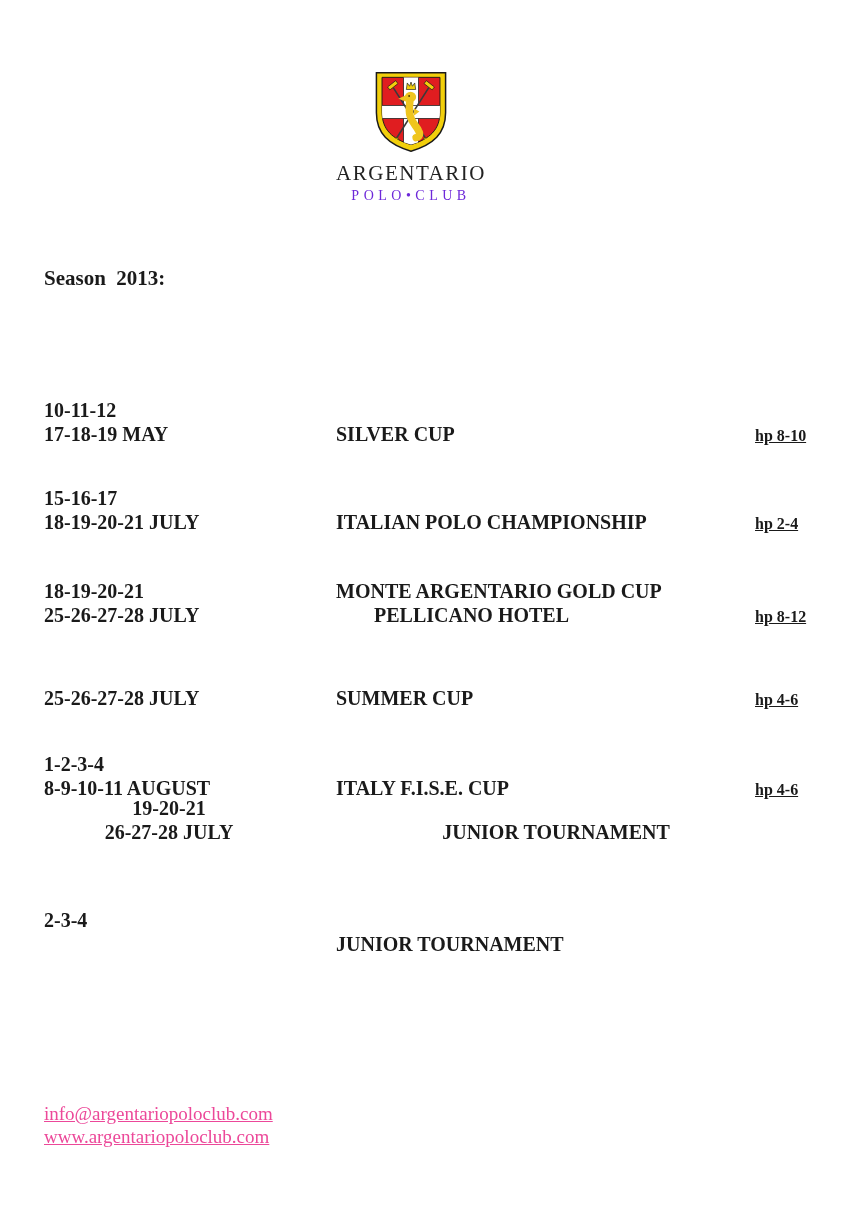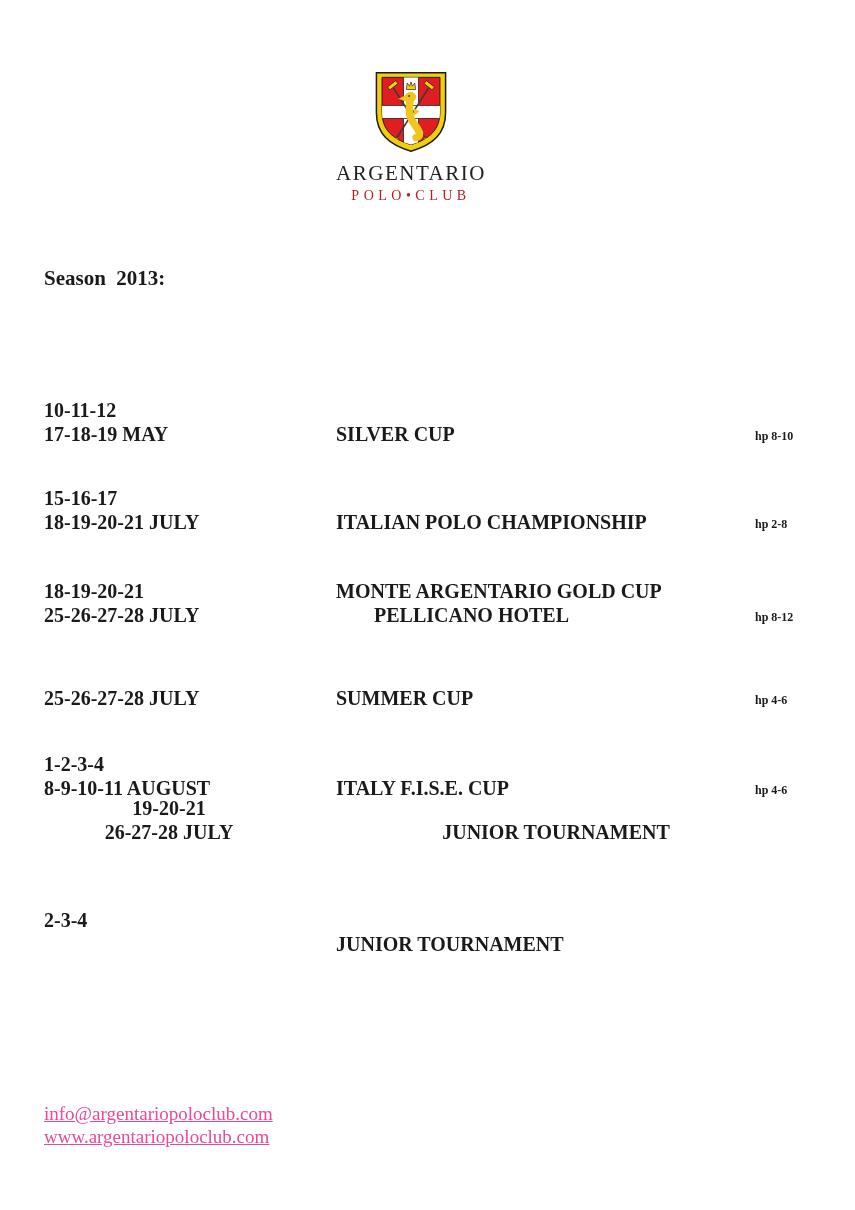--- a/index.html
+++ b/index.html
@@ -19,37 +19,37 @@
   }
   .crest{display:block;margin:0 auto;}
   .club-name{
     margin-top:7px;
     font-size:21px;letter-spacing:1.5px;
     color:#222;
   }
   .club-subtitle{
     margin-top:2px;
     font-size:14px;letter-spacing:4.5px;
-    color:#b91c1c;
+    color:#6d28d9;
   }
   
   .season-heading{
     position:absolute;left:44px;top:266px;
     font-size:21px;font-weight:bold;line-height:24px;
     white-space:pre;
   }
   
   .entry{
     position:absolute;left:44px;width:790px;height:48px;
     font-weight:bold;font-size:20px;line-height:24px;
   }
   .entry .col{position:absolute;top:0;}
   .entry .dates{left:0;width:250px;}
   .entry .name{left:256px;width:440px;margin-left:36px;}
-  .entry .hp{left:711px;width:79px;font-size:12px;}
+  .entry .hp{left:711px;width:79px;font-size:16px;text-decoration:underline;}
   .entry .line{height:24px;white-space:nowrap;}
   .entry .hp .line{padding-top:2px;height:22px;}
   .entry-1{top:398px;}
   .entry-2{top:486px;}
   .entry-3{top:579px;}
   .entry-4{top:662px;}
   .entry-5{top:752px;}
   .entry-6{top:796px;text-align:center;}
   .entry-7{top:908px;}
   .entry-3 .name .line2{padding-left:38px;}
@@ -126,21 +126,21 @@
     <div class="col dates">
       <div class="line line1">15-16-17</div>
       <div class="line line2">18-19-20-21 JULY</div>
     </div>
     <div class="col name">
       <div class="line line1"></div>
       <div class="line line2">ITALIAN POLO CHAMPIONSHIP</div>
     </div>
     <div class="col hp">
       <div class="line line1"></div>
-      <div class="line line2">hp 2-8</div>
+      <div class="line line2">hp 2-4</div>
     </div>
   </div>
 
   <div class="entry entry-3">
     <div class="col dates">
       <div class="line line1">18-19-20-21</div>
       <div class="line line2">25-26-27-28 JULY</div>
     </div>
     <div class="col name">
       <div class="line line1">MONTE ARGENTARIO GOLD CUP</div>

